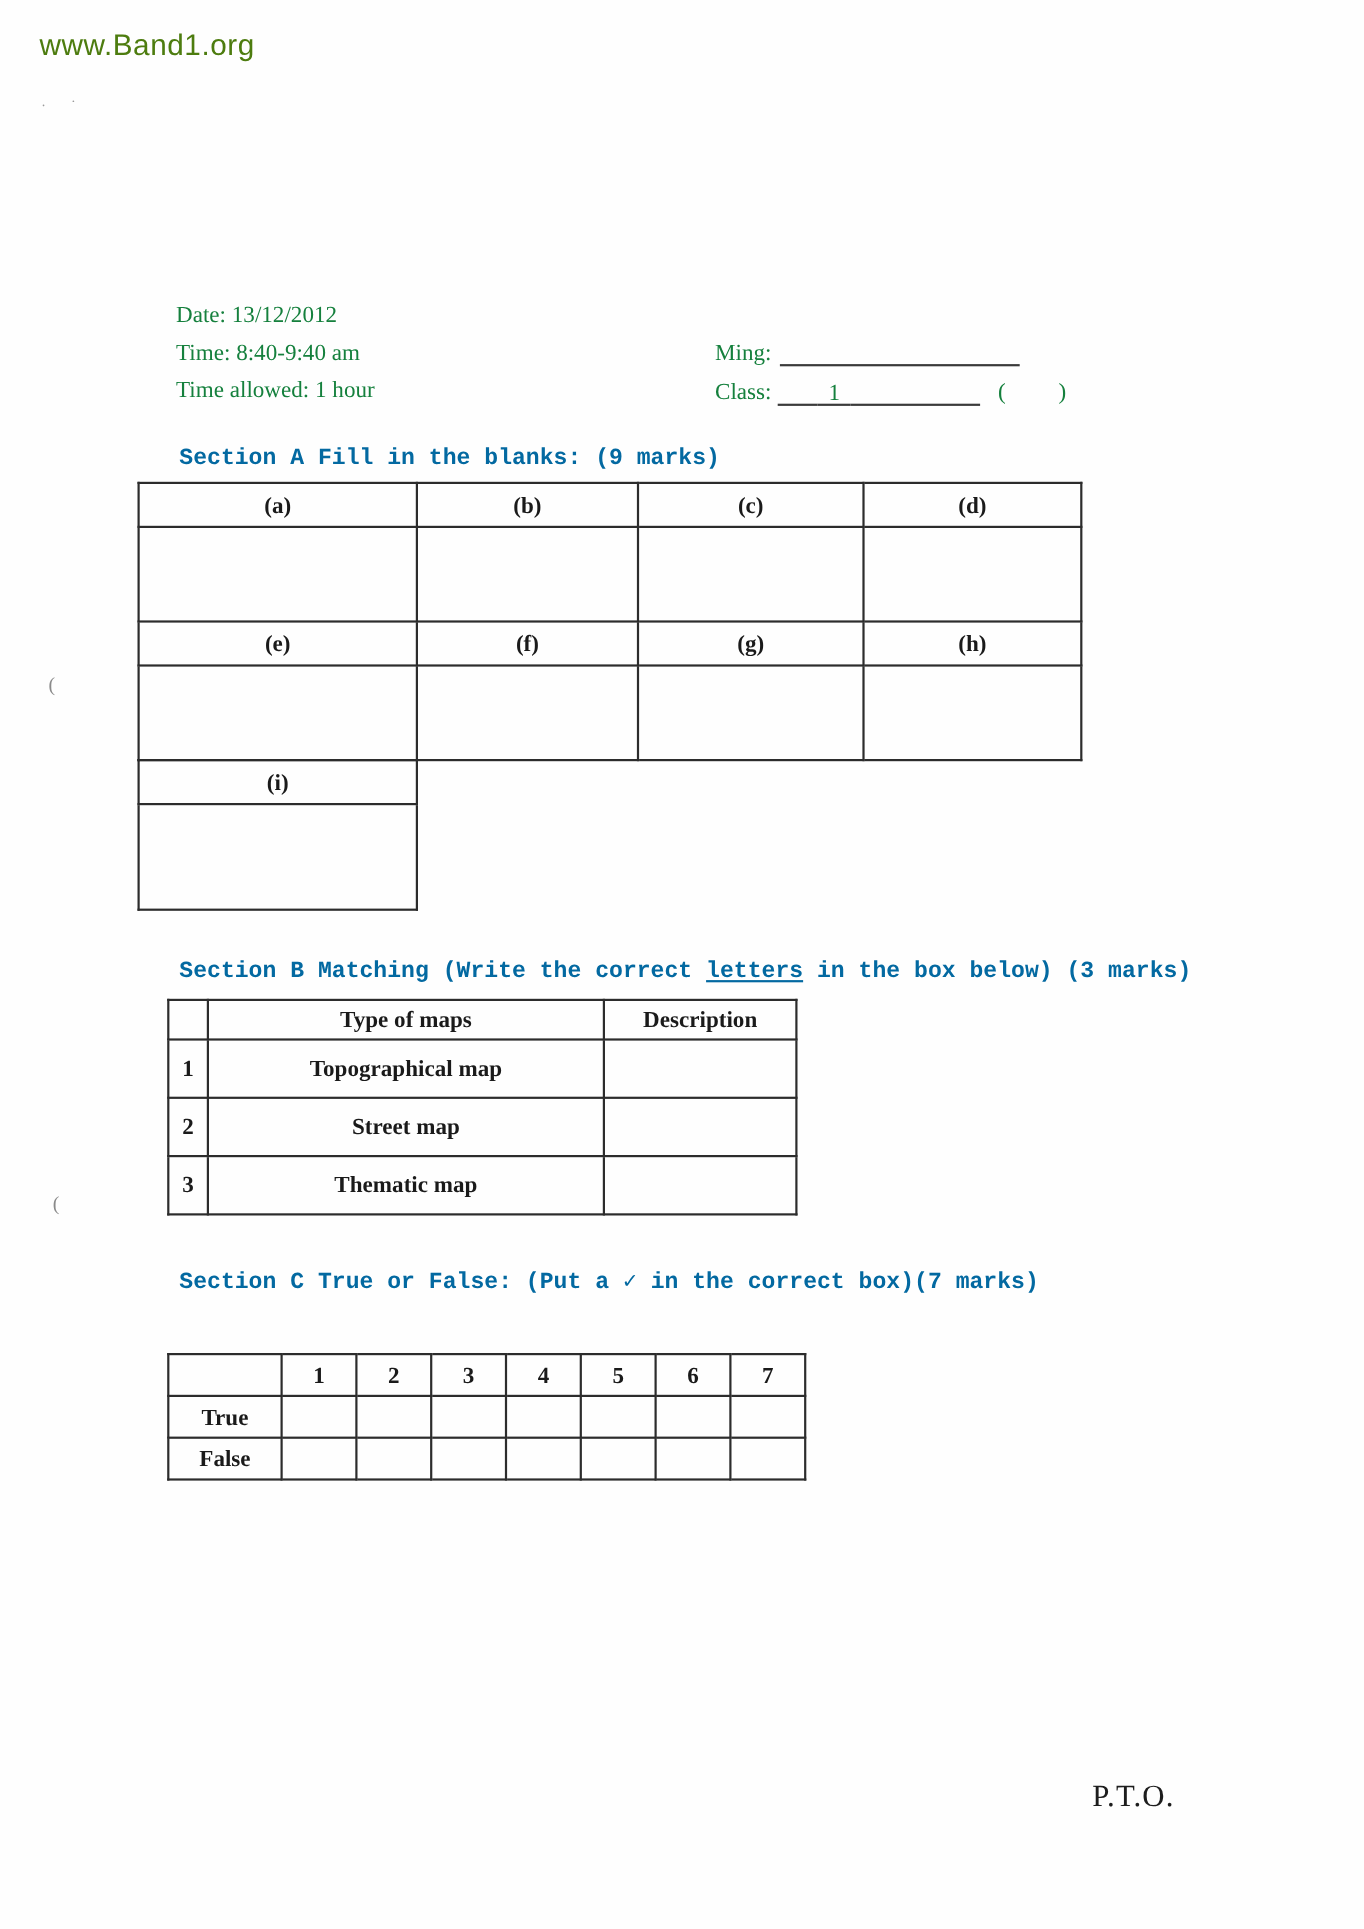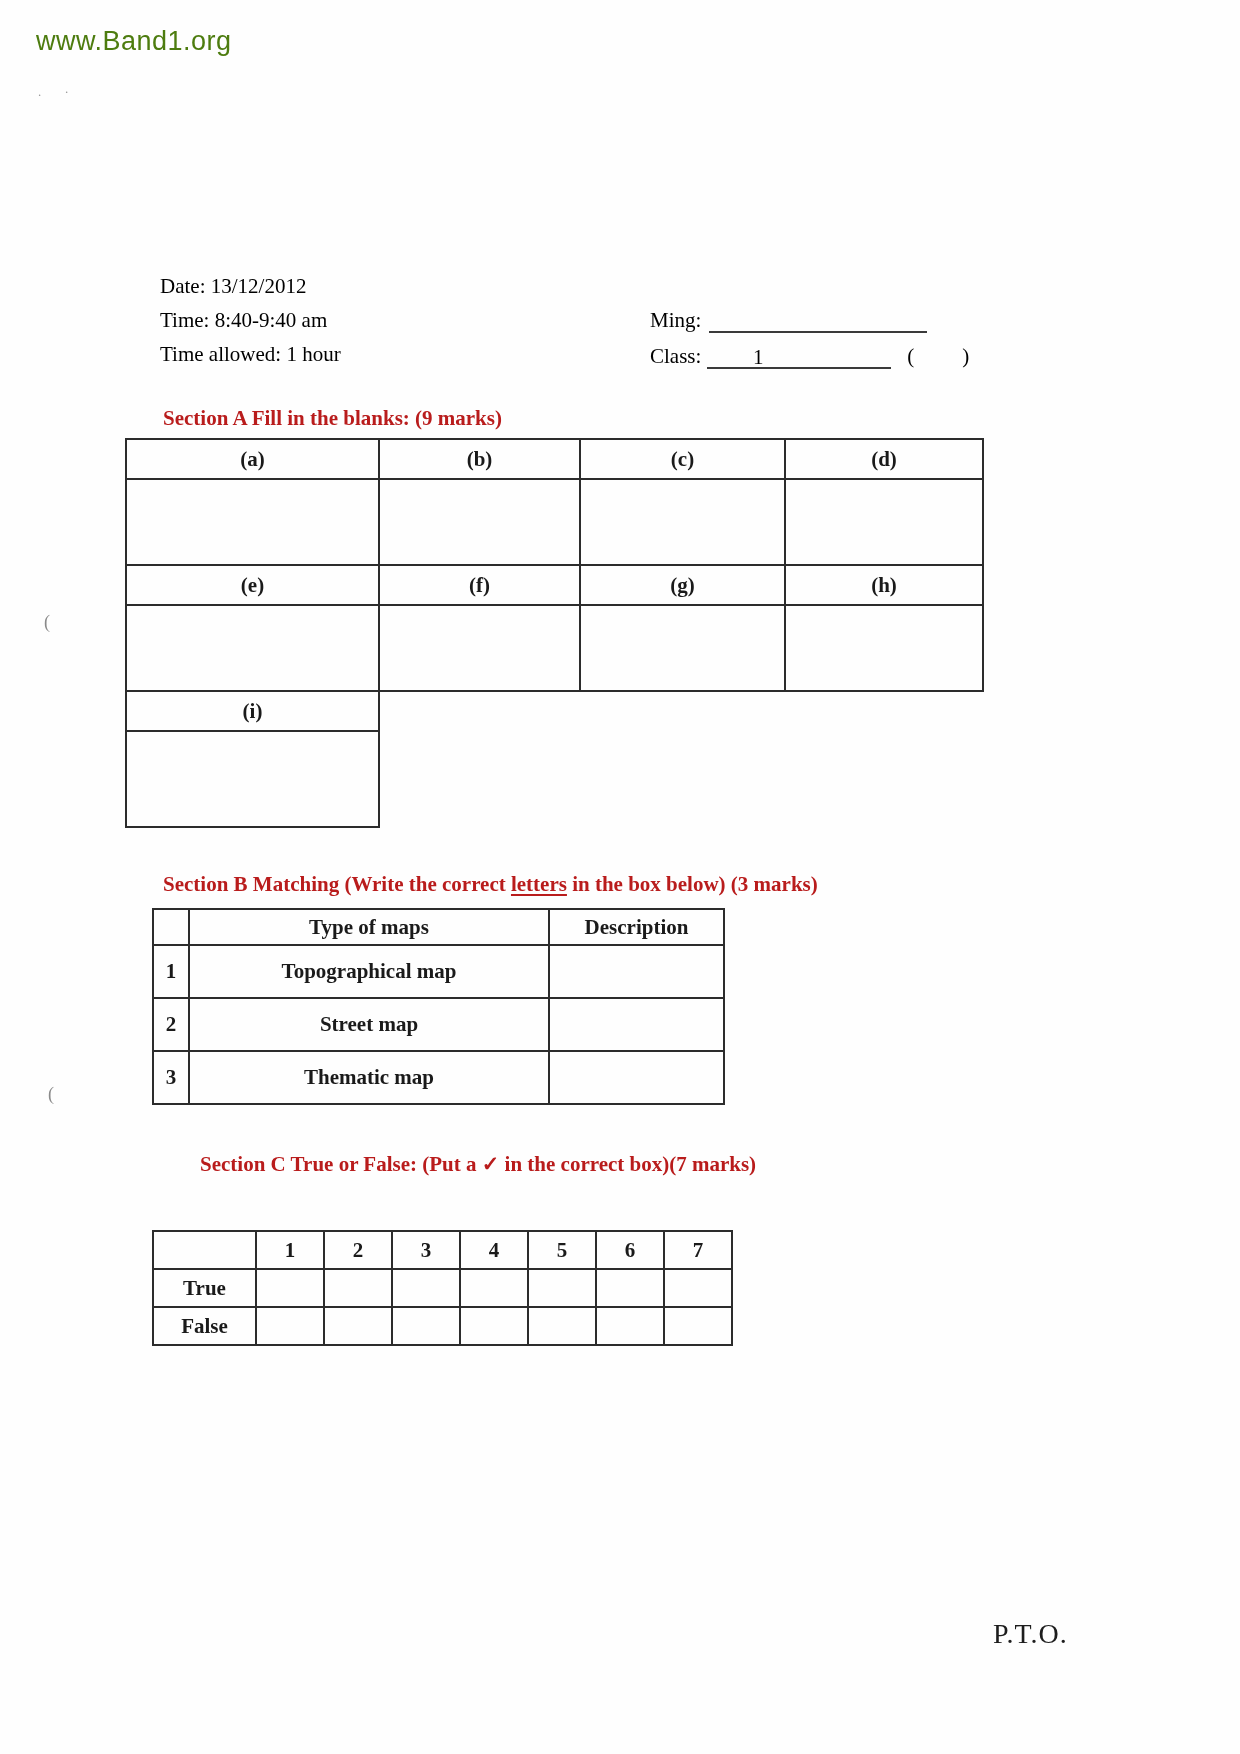--- a/index.html
+++ b/index.html
@@ -28,21 +28,21 @@
   .title-block {
     left: 160px; top: 138px; width: 790px;
     text-align: center;
     font-weight: bold;
     font-size: 22px;
     line-height: 33px;
     color: #151515;
   }
 
   
-  .info-line { font-size: 21px; color: #000000; }
+  .info-line { font-size: 21px; color: #15803d; }
   .info-date { left: 160px; top: 274px; }
   .info-time { left: 160px; top: 308px; text-align: right; }
   .info-allowed { left: 160px; top: 342px; }
   .info-name { left: 650px; top: 308px; }
   .info-class { left: 650px; top: 344px; }
   .uline {
     display: inline-block;
     border-bottom: 2px solid #3a3a3a;
     height: 22px;
     vertical-align: bottom;
@@ -51,25 +51,26 @@
   .uline-class-a { width: 36px; margin-left: 6px; }
   .uline-class-num { width: 30px; text-align: center; }
   .uline-class-b { width: 118px; }
   .paren-group { margin-left: 16px; letter-spacing: 0; }
   .paren-gap { display: inline-block; width: 48px; }
 
   
   .section-heading {
     font-weight: bold;
     font-size: 21px;
-    color: #b91c1c;
+    color: #0369a1;
+    font-family: Liberation Mono, monospace;
   }
   .h-secA { left: 163px; top: 406px; }
   .h-secB { left: 163px; top: 872px; }
-  .h-secC { left: 163px; top: 1152px; margin-left: 37px; }
+  .h-secC { left: 163px; top: 1152px; }
   .u-word { text-decoration: underline; text-underline-offset: 3px; }
 
   
   table { border-collapse: collapse; }
   td {
     border: 2px solid #2c2c2c;
     font-weight: bold;
     font-size: 21px;
     text-align: center;
     color: #1a1a1a;

